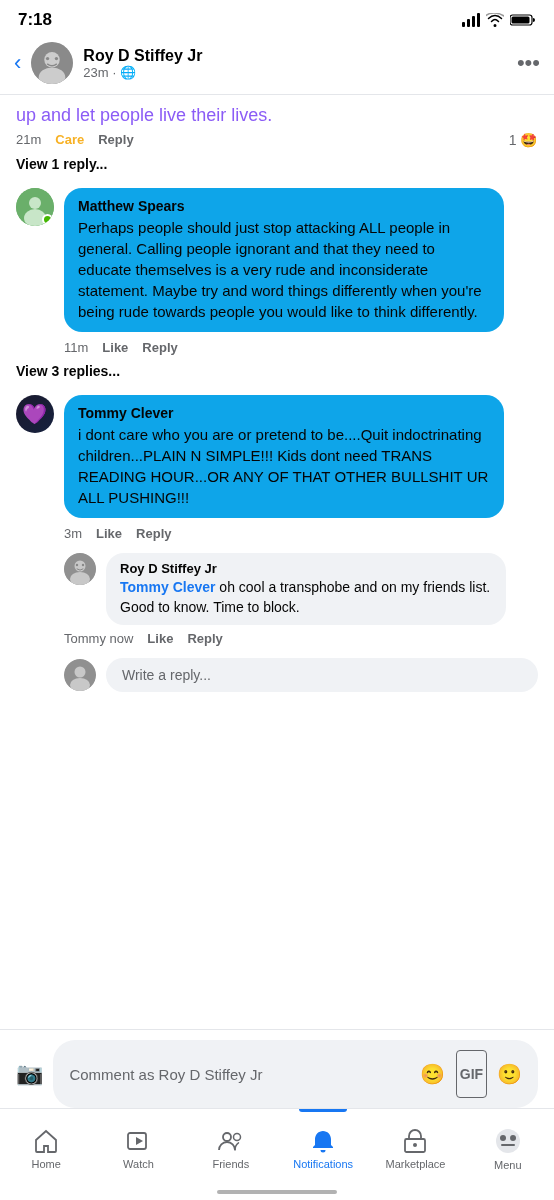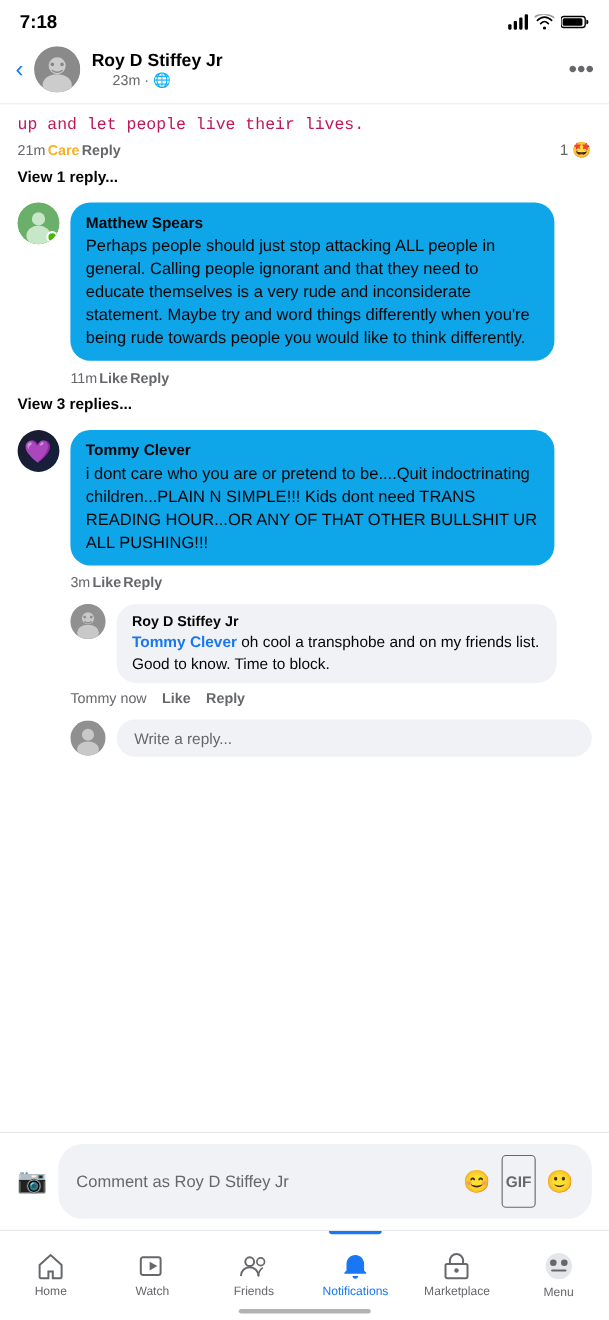--- a/index.html
+++ b/index.html
@@ -74,46 +74,44 @@
       font-size: 16px;
       font-weight: 600;
       color: #000;
     }
     .header-meta {
       font-size: 13px;
       color: #65676b;
       display: flex;
       align-items: center;
       gap: 4px;
-      margin-left: 19px;
     }
     .header-more {
       font-size: 22px;
       color: #65676b;
       cursor: pointer;
     }
 
     
     .content {
       background: #fff;
       padding: 0 0 10px 0;
     }
 
     
     .partial-comment {
       padding: 10px 16px 2px 16px;
-      font-size: 15px;
-      color: #be185d;
-      font-family: Liberation Mono, monospace;
+      font-size: 18px;
+      color: #8b5cf6;
     }
     .comment-actions {
       display: flex;
-      align-items: center;
+      align-items: flex-start;
       padding: 4px 16px 4px 16px;
-      gap: 2px;
+      gap: 14px;
     }
     .action-time {
       font-size: 13px;
       color: #65676b;
     }
     .action-care {
       font-size: 13px;
       color: #f7b125;
       font-weight: 600;
       cursor: pointer;
@@ -285,21 +283,21 @@
       gap: 10px;
     }
     .bar-icon {
       font-size: 20px;
       color: #65676b;
     }
 
     
     .bottom-nav {
       position: fixed;
-      bottom: 0;
+      bottom: 10px;
       left: 0;
       width: 554px;
       background: #fff;
       border-top: 1px solid #e4e6ea;
       display: flex;
       align-items: stretch;
       height: 82px;
       padding-bottom: 10px;
     }
     .nav-item {

